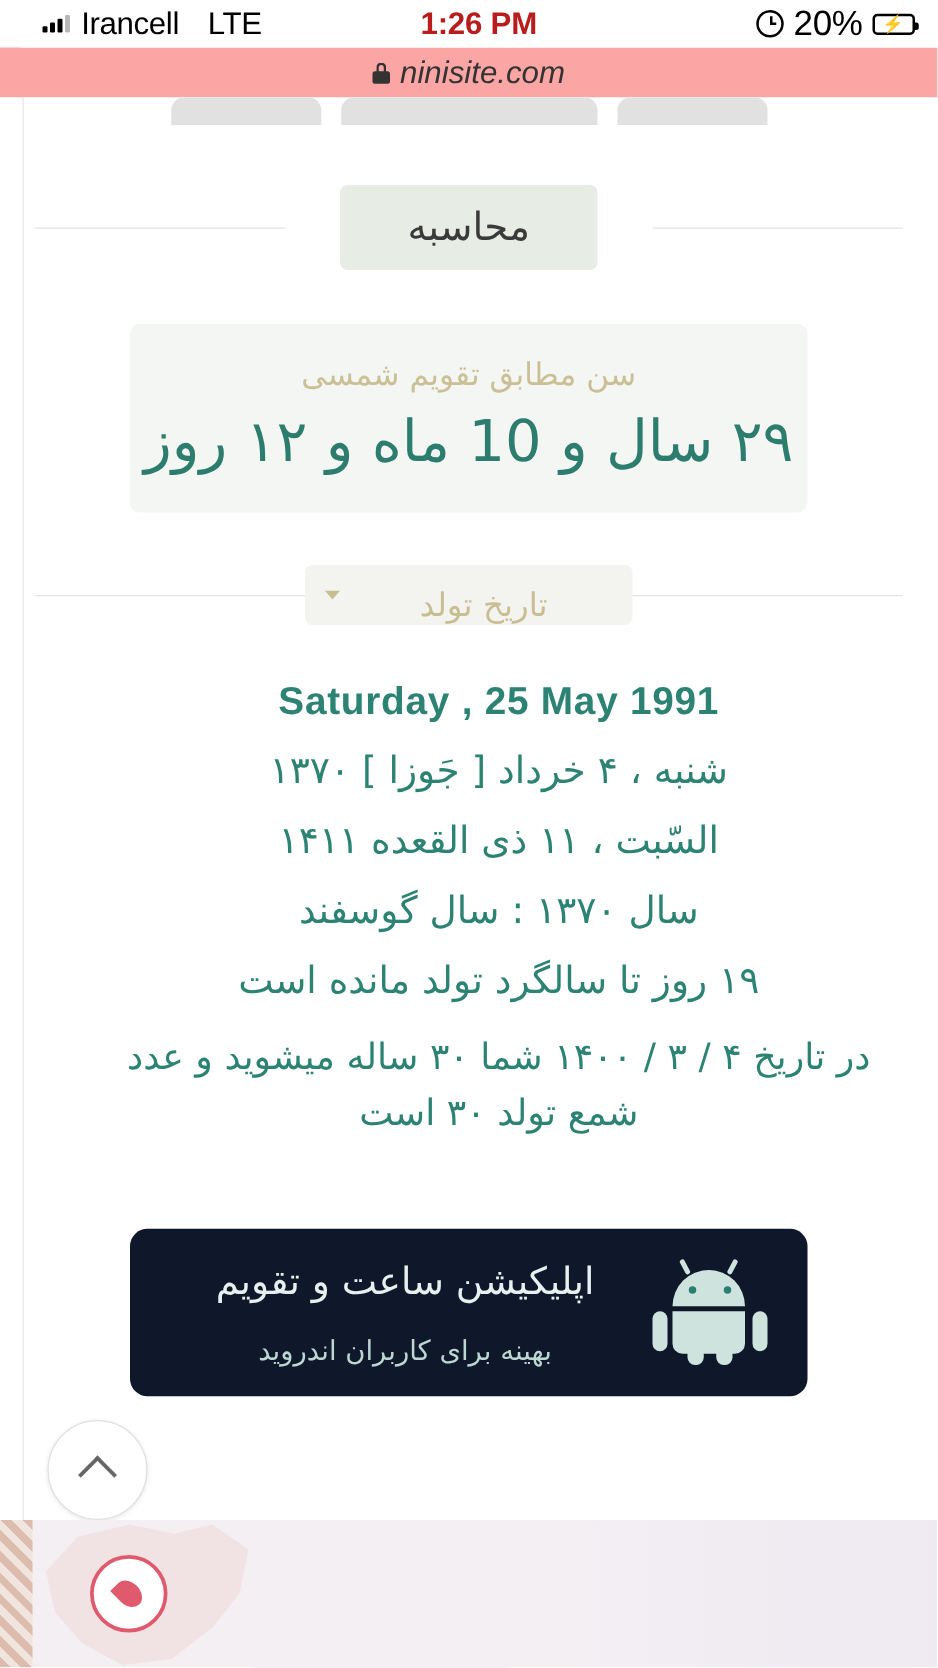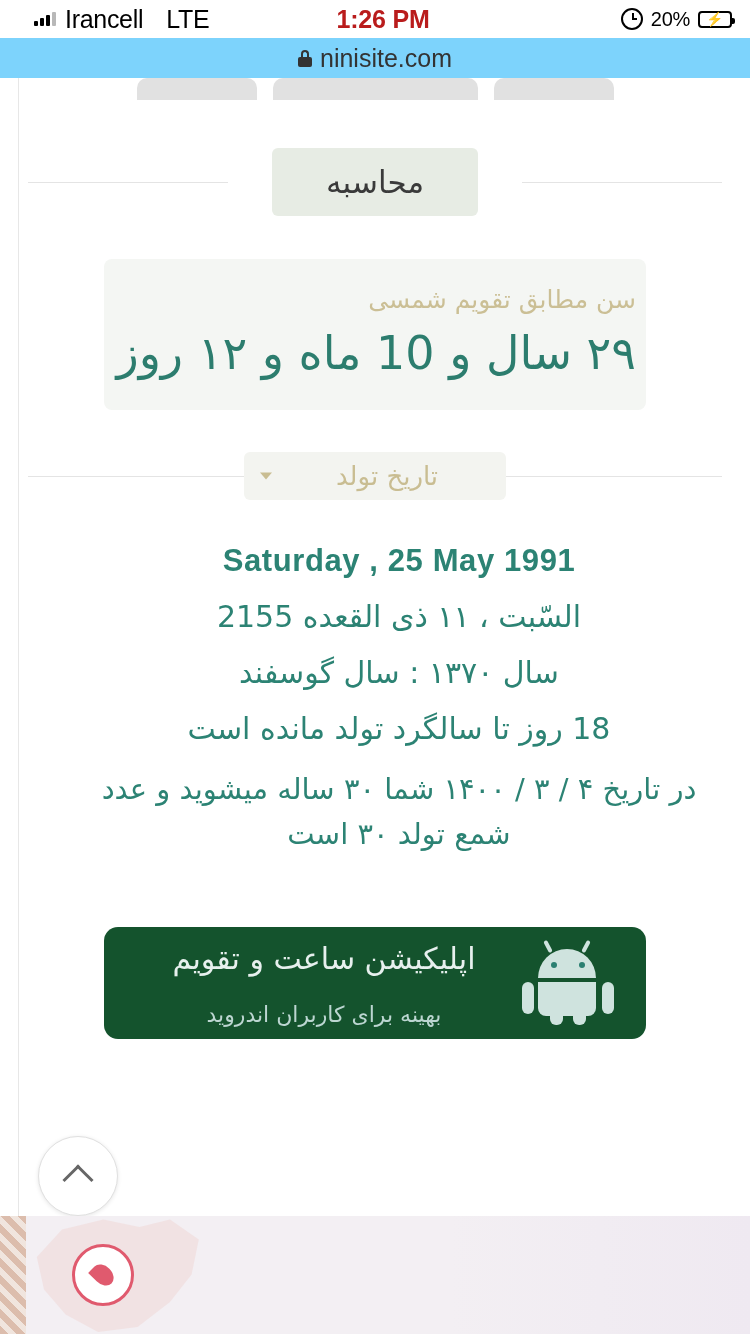--- a/index.html
+++ b/index.html
@@ -44,40 +44,40 @@
     border: 2px solid #000; position: relative;
   }
   .alarm-icon::before {
     content: ""; position: absolute; left: 50%; top: 3px;
     width: 2px; height: 7px; background: #000; transform-origin: bottom center;
   }
   .alarm-icon::after {
     content: ""; position: absolute; left: 50%; top: 8px;
     width: 5px; height: 2px; background: #000;
   }
-  .batt-pct { font-size: 20px; color: #000; letter-spacing: -0.3px; }
+  .batt-pct { font-size: 28px; color: #000; letter-spacing: -0.3px; }
   .batt {
     width: 34px; height: 17px; border: 2px solid #000; border-radius: 4px;
     position: relative; padding: 1.5px;
   }
   .batt::after {
     content: ""; position: absolute; right: -5px; top: 5px;
     width: 3px; height: 6px; background: #000; border-radius: 0 2px 2px 0;
   }
   .batt-fill { height: 100%; background: #ff3b30; border-radius: 1.5px; }
   .bolt {
     position: absolute; left: 50%; top: 50%; transform: translate(-50%,-50%);
     font-size: 14px; color: #fff; line-height: 1;
   }
 
   
   .url-bar {
-    height: 40px; background: #7dd3fc;
-    display: flex; align-items: center; justify-content: center;
-    gap: 8px; direction: ltr;
+    height: 40px; background: #fca5a5;
+    display: flex; align-items: center; justify-content: center;
+    gap: 8px; direction: ltr; font-style: italic;
   }
   .lock-icon { width: 14px; height: 17px; position: relative; }
   .lock-icon .body {
     position: absolute; bottom: 0; left: 0; width: 14px; height: 10px;
     background: #333; border-radius: 2px;
   }
   .lock-icon .shackle {
     position: absolute; top: 0; left: 3px; width: 8px; height: 8px;
     border: 2px solid #333; border-bottom: none;
     border-radius: 5px 5px 0 0;
@@ -126,20 +126,21 @@
     margin: 0 6px;
     font-family: "DejaVu Sans", sans-serif;
   }
 
   
   .result-box {
     margin: 43px 104px 0 104px;
     background: #f4f6f3;
     border-radius: 8px;
     padding: 26px 10px 30px 10px;
+    text-align: center;
   }
   .result-label {
     color: #cbbf95;
     font-size: 25px;
     letter-spacing: 0.5px;
   }
   .result-value {
     color: #2c7d6e;
     font-size: 46px;
     margin-top: 12px;
@@ -149,21 +150,21 @@
   
   .select-row {
     display: flex; align-items: center; justify-content: center;
     margin-top: 42px; padding: 0 28px;
   }
   .select-box {
     background: #f3f4f0;
     border-radius: 6px;
     width: 262px;
     height: 48px;
-    display: flex; align-items: center; justify-content: center;
+    display: flex; align-items: flex-end; justify-content: center;
     position: relative;
     color: #c9bd92;
     font-size: 26px;
     padding-left: 24px;
   }
   .select-caret {
     position: absolute; left: 16px; top: 50%; transform: translateY(-50%);
     width: 0; height: 0;
     border-left: 6px solid transparent;
     border-right: 6px solid transparent;
@@ -175,23 +176,23 @@
   .info-line { font-size: 30px; line-height: 1.0; padding: 13px 0; margin-left: 48px; }
   .info-line.latin {
     direction: ltr; font-family: "Liberation Sans", sans-serif;
     font-weight: bold; font-size: 31px; letter-spacing: 0.6px;
   }
   .info-line.two-line { line-height: 1.55; padding: 10px 48px; font-size: 29px; }
 
   
   .app-banner {
     margin: 60px 104px 0 104px;
-    background: #14532d;
+    background: #0f172a;
     border-radius: 14px;
-    height: 112px;
+    height: 134px;
     display: flex; align-items: center;
     padding: 0 40px;
     gap: 26px;
     direction: rtl;
   }
   .android-icon { width: 76px; height: 76px; position: relative; flex: 0 0 auto; }
   .android-icon .head {
     position: absolute; top: 4px; left: 8px; width: 58px; height: 29px;
     background: #cfe3de; border-radius: 29px 29px 0 0;
   }
@@ -331,23 +332,24 @@
     <span class="rule"></span>
     <div class="select-box">
       <span class="select-caret"></span>
       <span>تاریخ تولد</span>
     </div>
     <span class="rule"></span>
   </div>
 
   <div class="info-list">
     <div class="info-line latin">Saturday , 25  May  1991</div>
-    <div class="info-line">السّبت ، ۱۱ ذی القعده 2155</div>
+    <div class="info-line">شنبه ، ۴ خرداد [ جَوزا ] ۱۳۷۰</div>
+    <div class="info-line">السّبت ، ۱۱ ذی القعده ۱۴۱۱</div>
     <div class="info-line">سال ۱۳۷۰ : سال گوسفند</div>
-    <div class="info-line">18 روز تا سالگرد تولد مانده است</div>
+    <div class="info-line">۱۹ روز تا سالگرد تولد مانده است</div>
     <div class="info-line two-line">در تاریخ ۴ / ۳ / ۱۴۰۰ شما ۳۰ ساله میشوید و عدد شمع تولد ۳۰ است</div>
   </div>
 
   <div class="app-banner">
     <span class="android-icon">
       <span class="arm l"></span>
       <span class="arm r"></span>
       <span class="head"></span>
       <span class="eye l"></span>
       <span class="eye r"></span>

